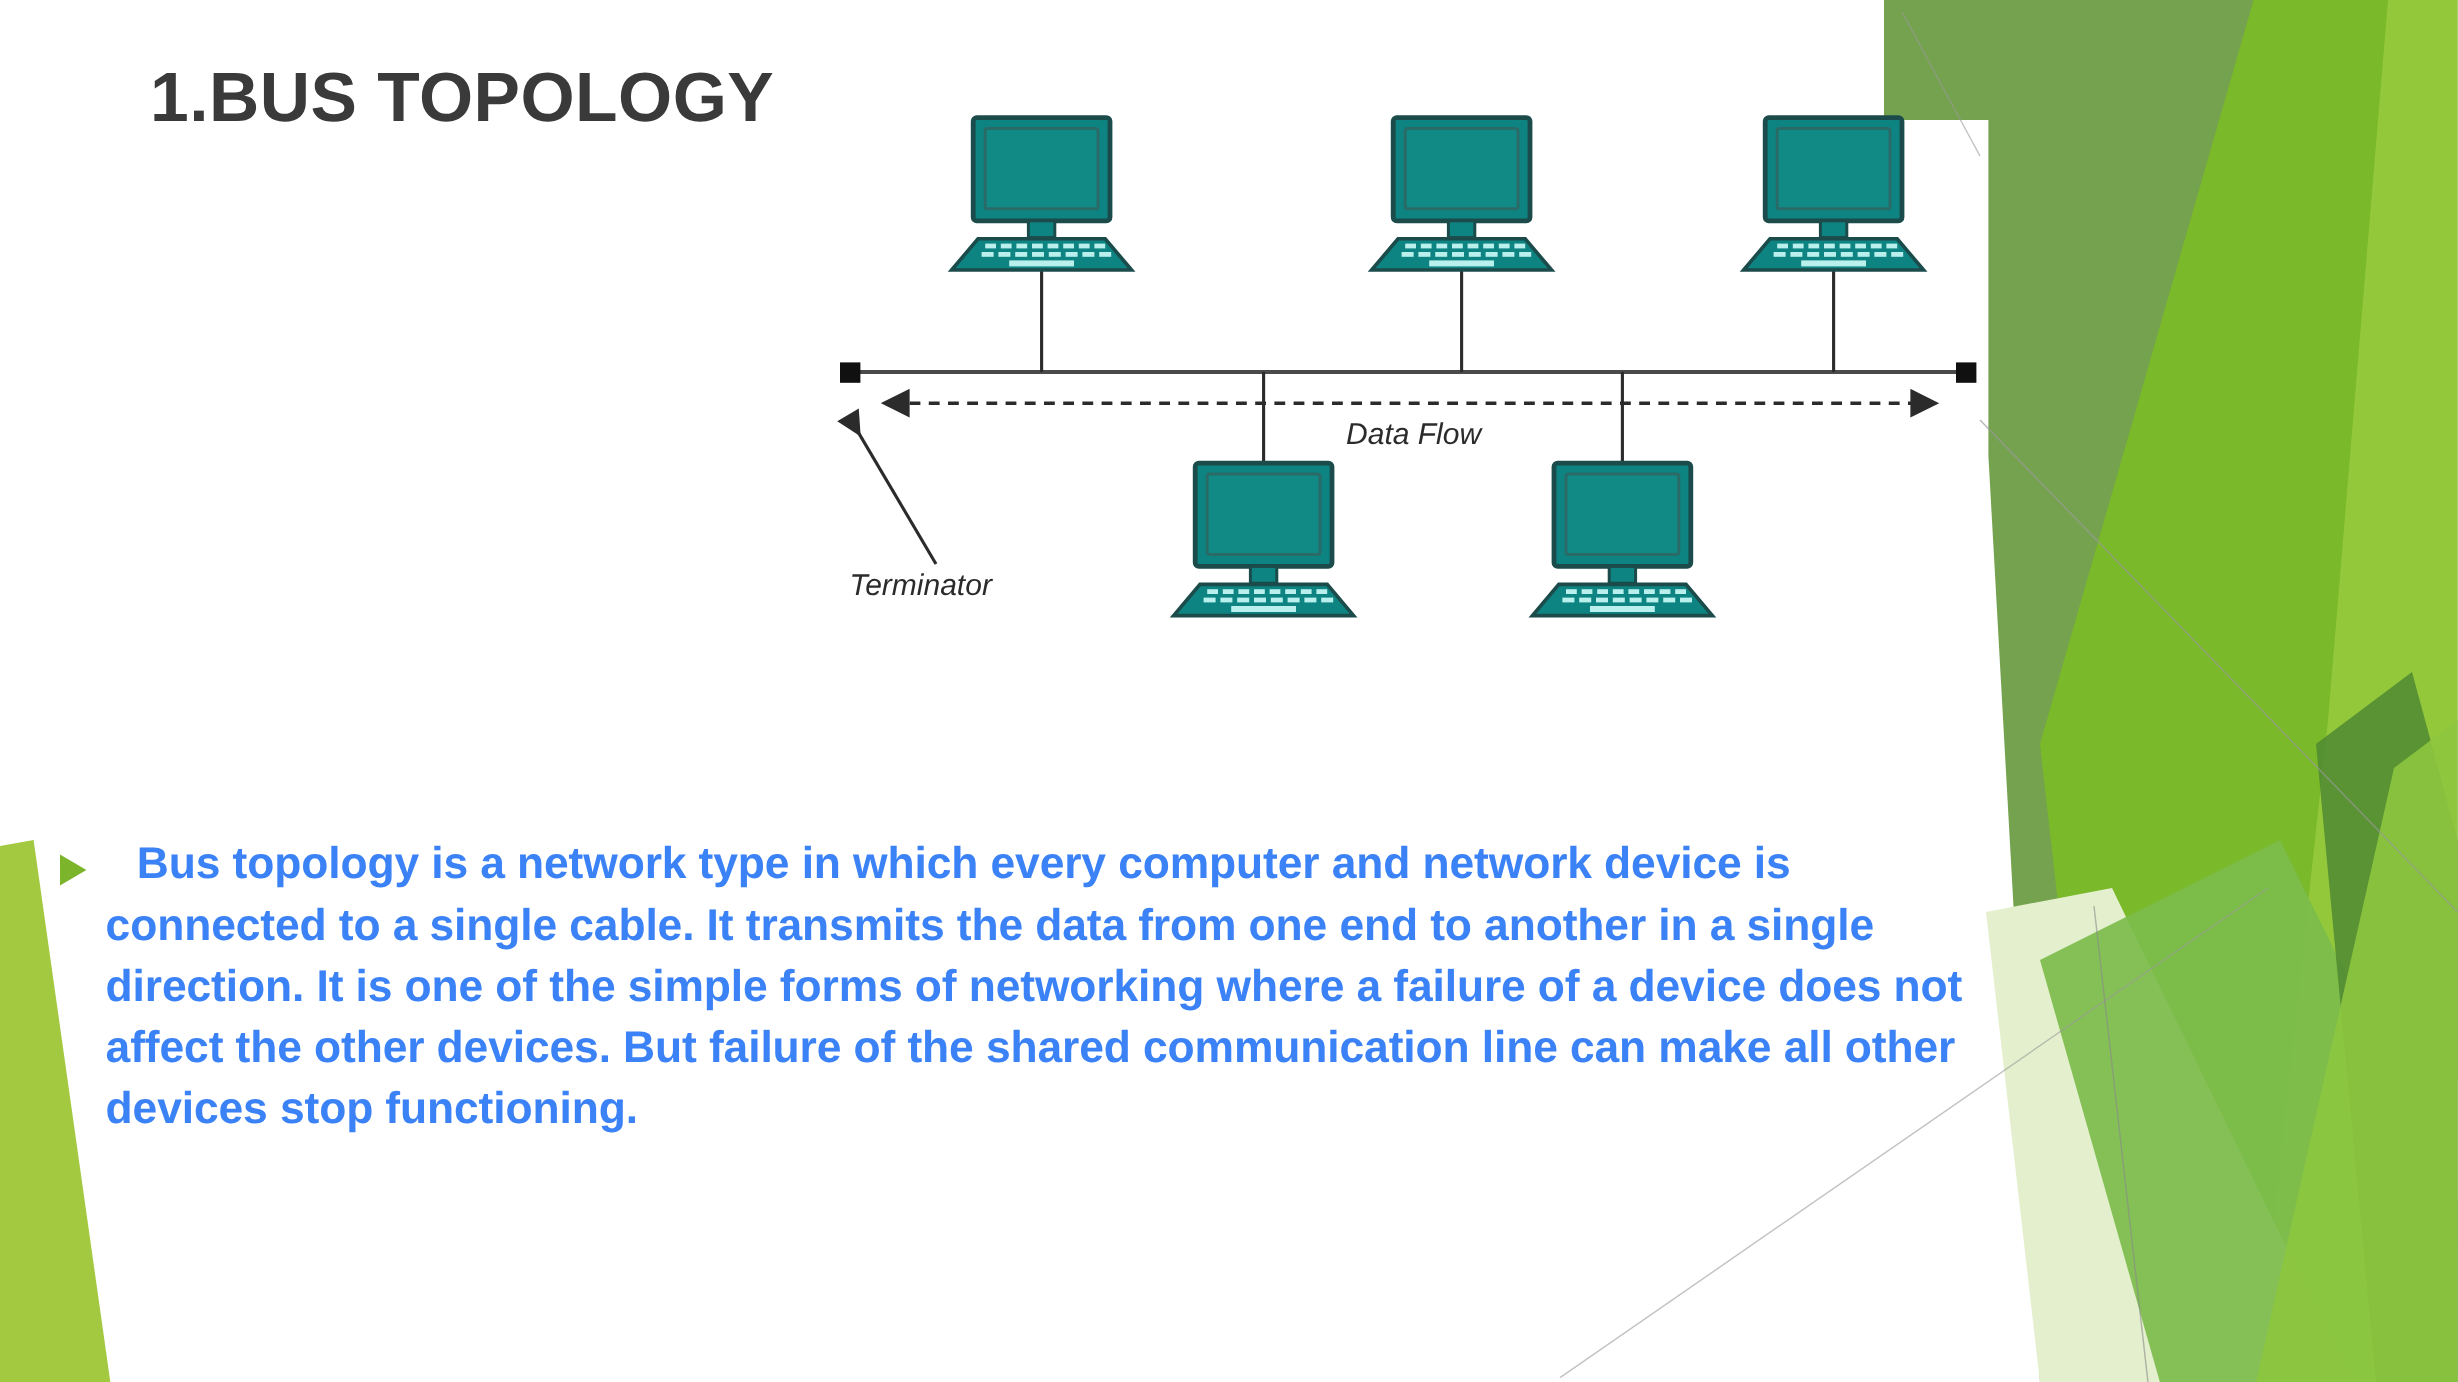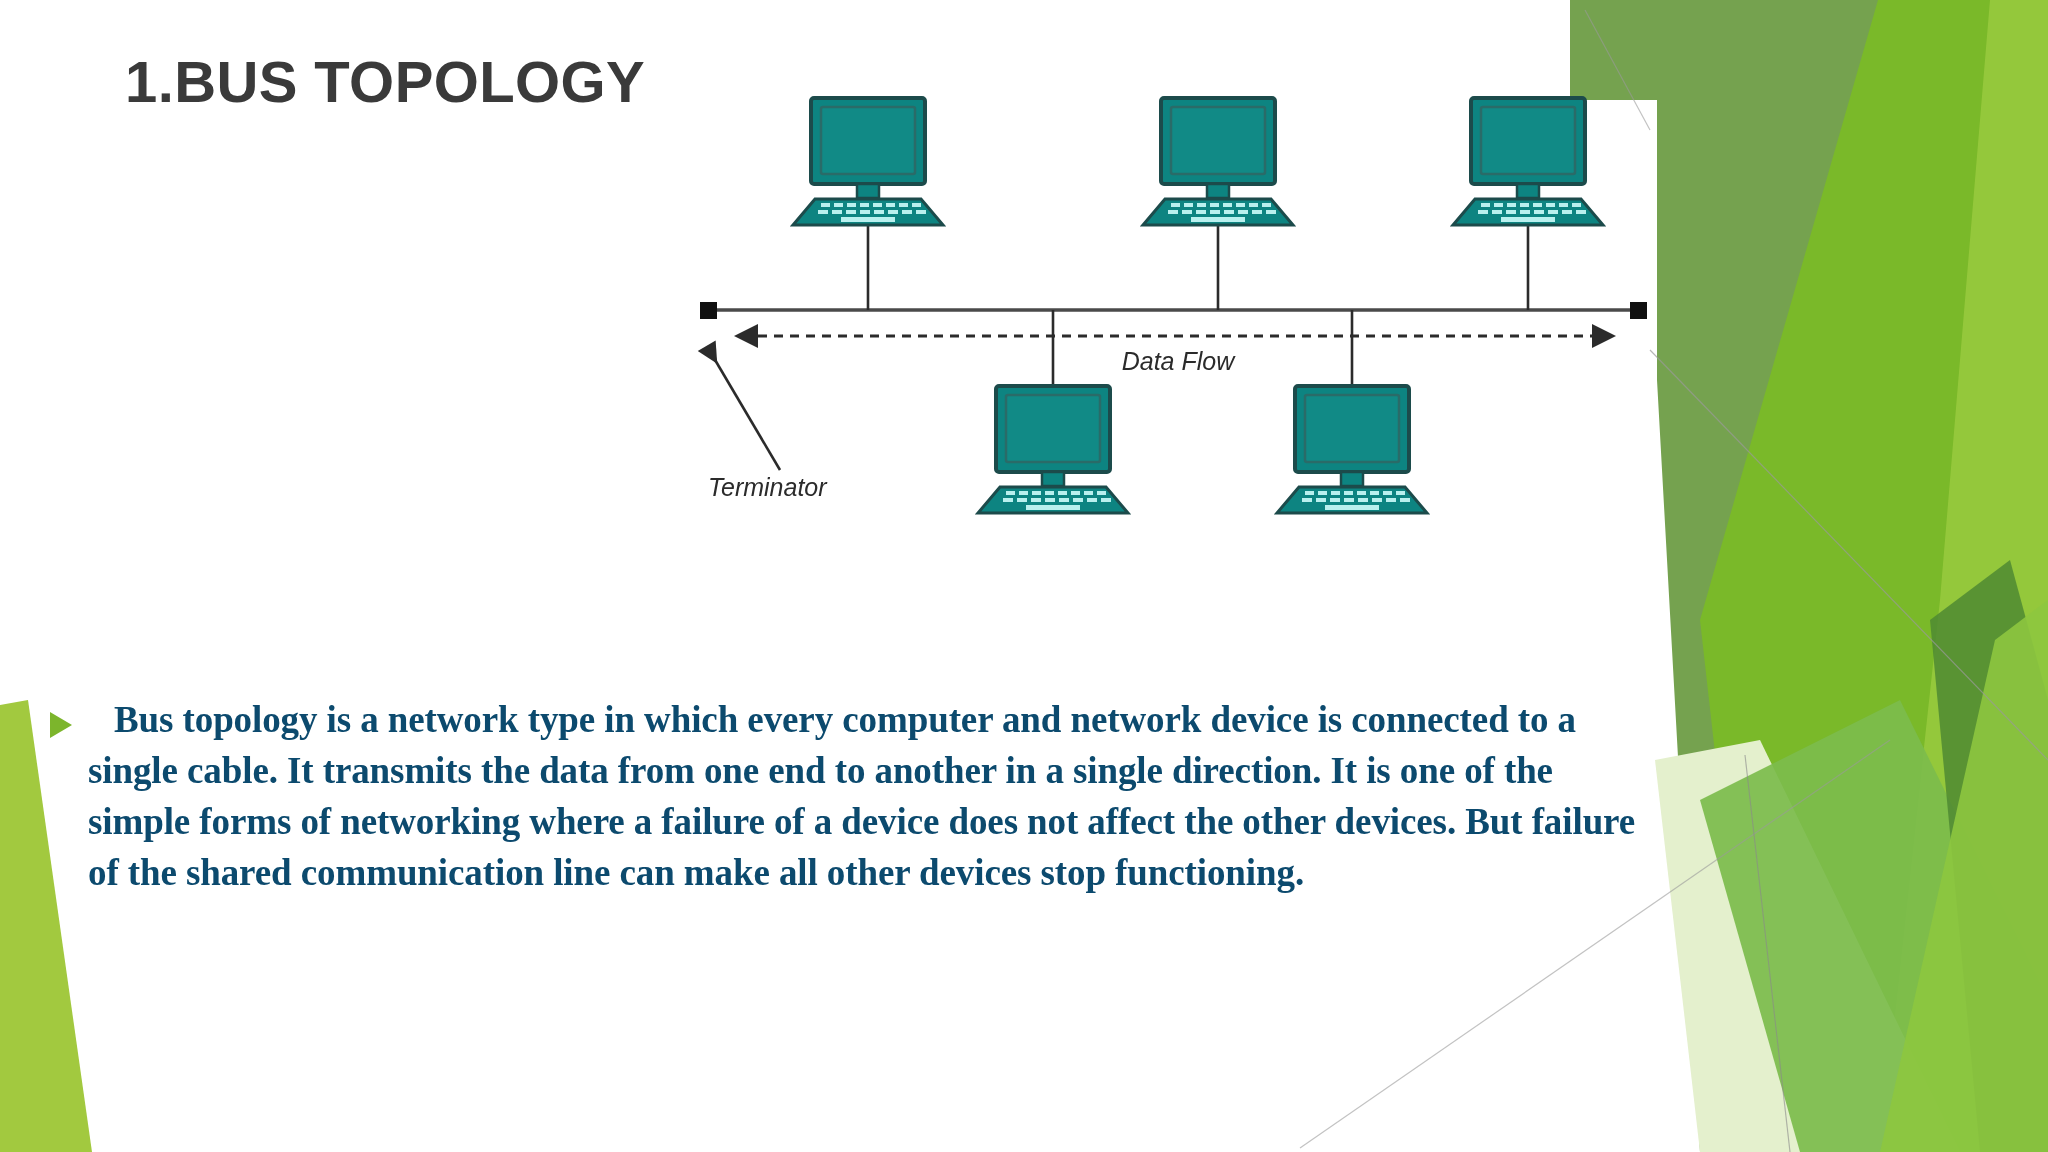--- a/index.html
+++ b/index.html
@@ -48,24 +48,23 @@
     flex:0 0 auto;
     width:26px; height:30px;
     margin-top:16px;
     margin-right:14px;
   }
   #paragraph {
     flex:1 1 auto;
     font-size:37px;
     font-weight:bold;
     line-height:51px;
-    color:#0c4a6e;
+    color:#3b82f6;
     text-indent:26px;
     letter-spacing:-0.1px;
-    font-family:Liberation Serif, serif;
   }
 </style>
 </head>
 <body>
 
 <div id="slide">
 
   <svg id="deco" viewBox="0 0 2048 1152" width="2048" height="1152">
 
     <polygon points="1570,0 2048,0 2048,1152 1530,1152 1620,520 1560,120" fill="#75a24f"></polygon>

